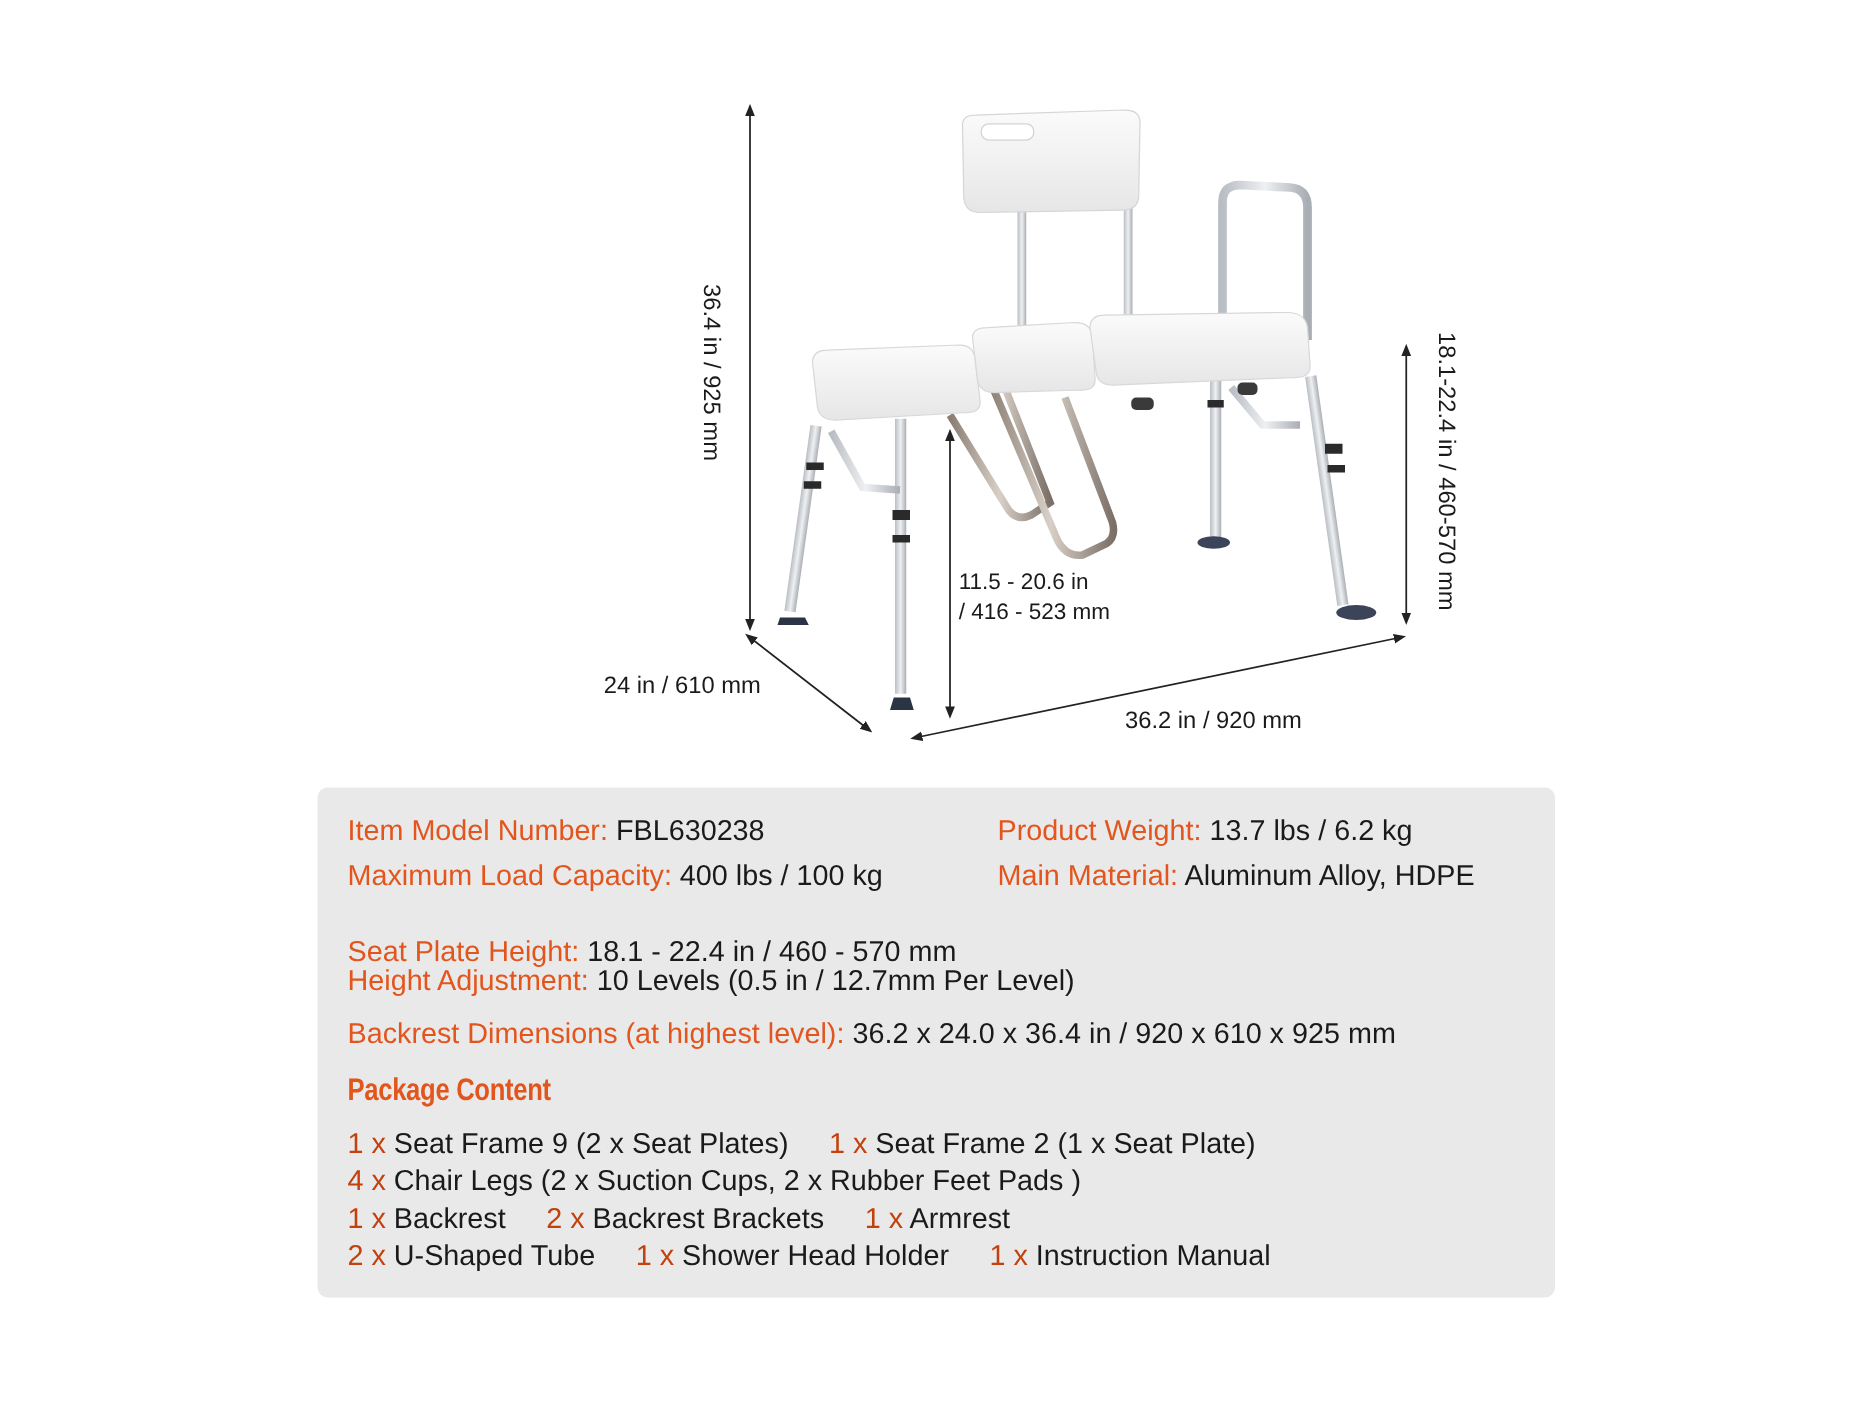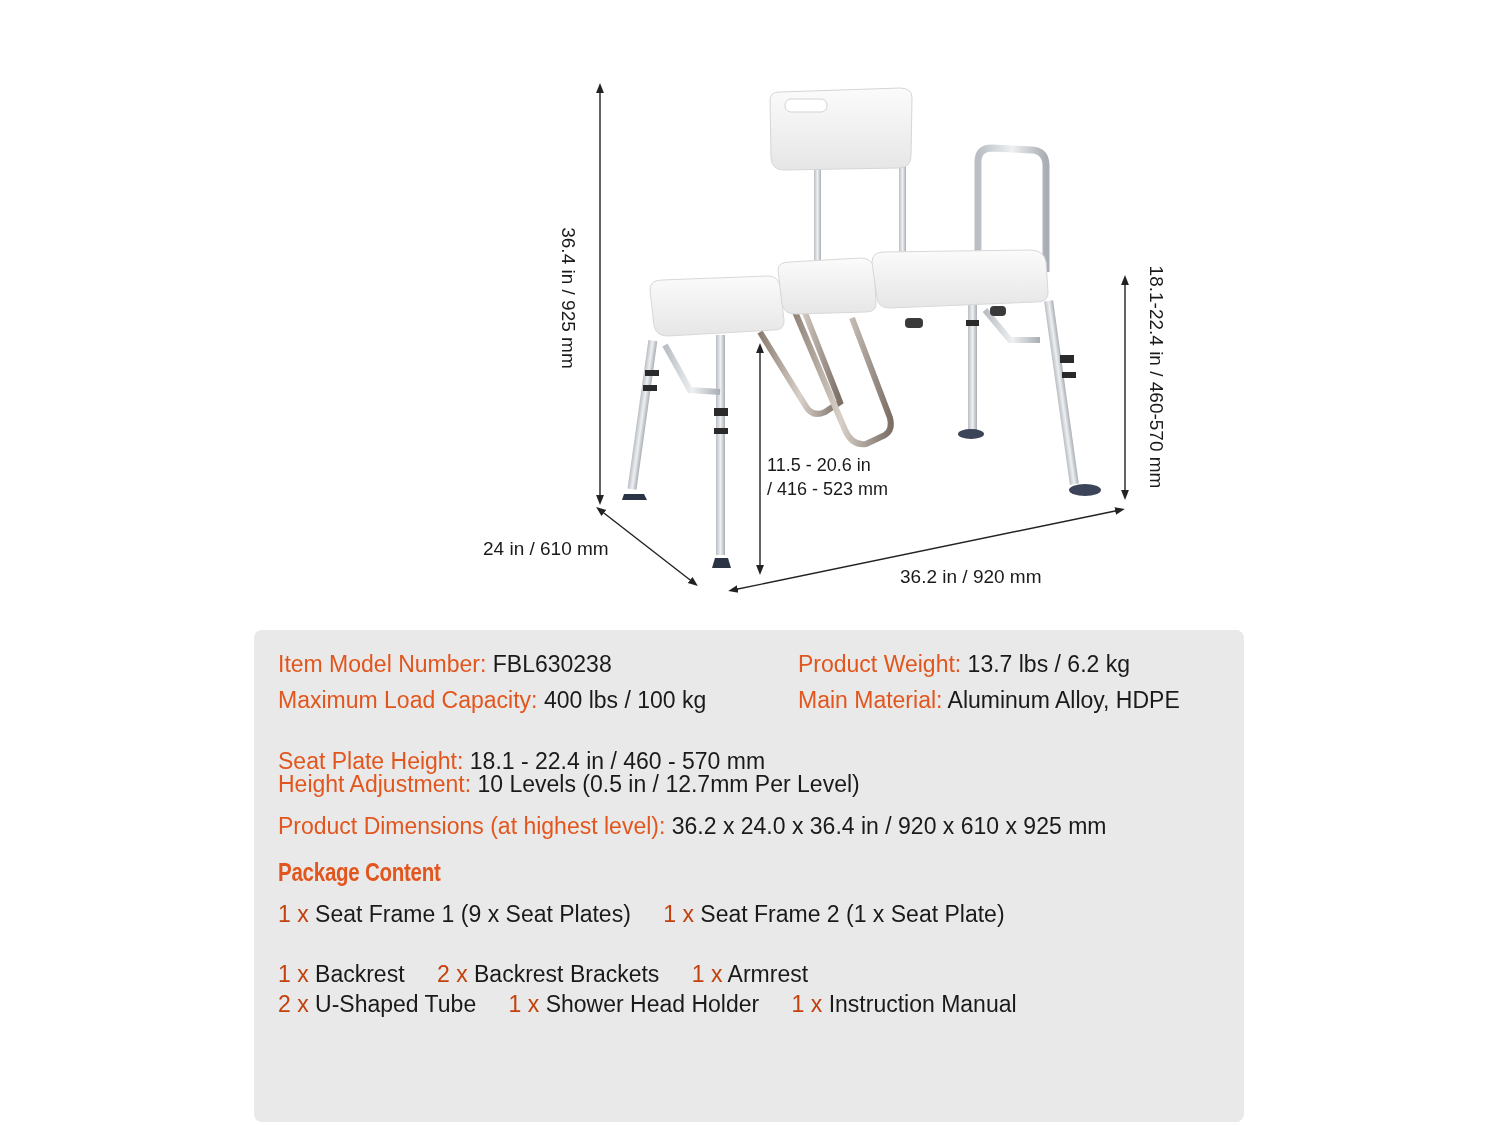--- a/index.html
+++ b/index.html
@@ -18,21 +18,21 @@
     left: 568px; top: 298px; transform: translate(-50%, -50%) rotate(90deg);
   }
   .dim-vert-right {
     left: 1156px; top: 377px; transform: translate(-50%, -50%) rotate(90deg);
   }
   .dim-depth { left: 483px; top: 538px; }
   .dim-width { left: 900px; top: 566px; }
   .dim-seat { left: 767px; top: 453px; line-height: 24px; font-size: 18px; }
 
   .spec-panel {
-    position: absolute; left: 254px; top: 630px; width: 990px; height: 492px;
+    position: absolute; left: 254px; top: 630px; width: 990px; height: 408px;
     background: #e9e9e9; border-radius: 8px;
   }
   .spec-row {
     position: absolute; font-size: 23px; white-space: nowrap; color: #1a1a1a;
   }
   .spec-key { color: #e2561e; }
   .spec-val { color: #1a1a1a; }
   .pkg-title {
     position: absolute; left: 24px; top: 228px;
     font-family: "Liberation Sans", sans-serif; font-weight: bold;
@@ -149,29 +149,32 @@
   </div>
   <div class="spec-row" style="left:24px; top:99px;margin-top:19px;">
     <span class="spec-key">Seat Plate Height:</span>
     <span class="spec-val">18.1 - 22.4 in / 460 - 570 mm</span>
   </div>
   <div class="spec-row" style="left:24px; top:141px;">
     <span class="spec-key">Height Adjustment:</span>
     <span class="spec-val">10 Levels (0.5 in / 12.7mm Per Level)</span>
   </div>
   <div class="spec-row" style="left:24px; top:183px;">
-    <span class="spec-key">Product Dimensions (at highest level):</span>
+    <span class="spec-key">Backrest Dimensions (at highest level):</span>
     <span class="spec-val">36.2 x 24.0 x 36.4 in / 920 x 610 x 925 mm</span>
   </div>
 
   <div class="pkg-title">Package Content</div>
 
   <div class="pkg-line" style="top:271px;">
-    <span class="pkg-item"><span class="qty">1 x</span> <span>Seat Frame 1 (9 x Seat Plates)</span></span>
+    <span class="pkg-item"><span class="qty">1 x</span> <span>Seat Frame 9 (2 x Seat Plates)</span></span>
     <span class="pkg-item"><span class="qty">1 x</span> <span>Seat Frame 2 (1 x Seat Plate)</span></span>
+  </div>
+  <div class="pkg-line" style="top:301px;">
+    <span class="pkg-item"><span class="qty">4 x</span> <span>Chair Legs (2 x Suction Cups, 2 x Rubber Feet Pads )</span></span>
   </div>
   <div class="pkg-line" style="top:331px;">
     <span class="pkg-item"><span class="qty">1 x</span> <span>Backrest</span></span>
     <span class="pkg-item"><span class="qty">2 x</span> <span>Backrest Brackets</span></span>
     <span class="pkg-item"><span class="qty">1 x</span> <span>Armrest</span></span>
   </div>
   <div class="pkg-line" style="top:361px;">
     <span class="pkg-item"><span class="qty">2 x</span> <span>U-Shaped Tube</span></span>
     <span class="pkg-item"><span class="qty">1 x</span> <span>Shower Head Holder</span></span>
     <span class="pkg-item"><span class="qty">1 x</span> <span>Instruction Manual</span></span>

